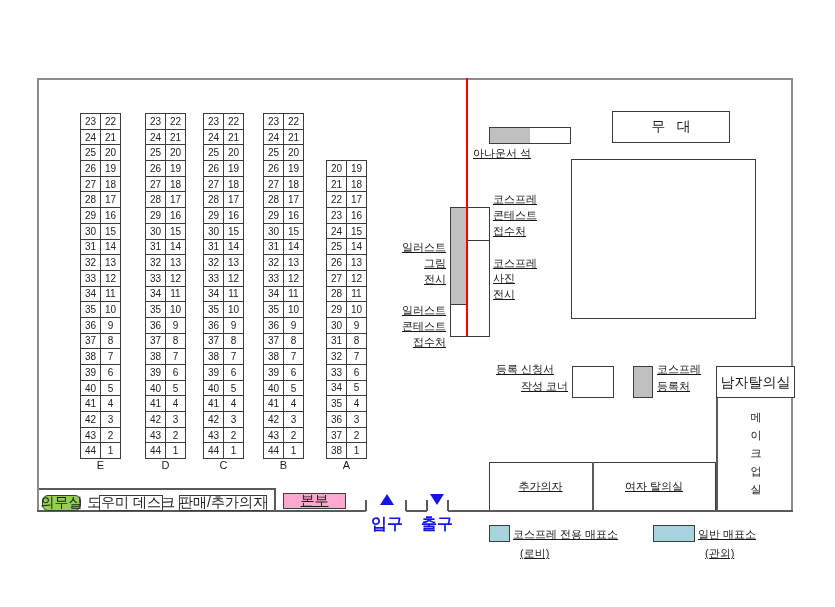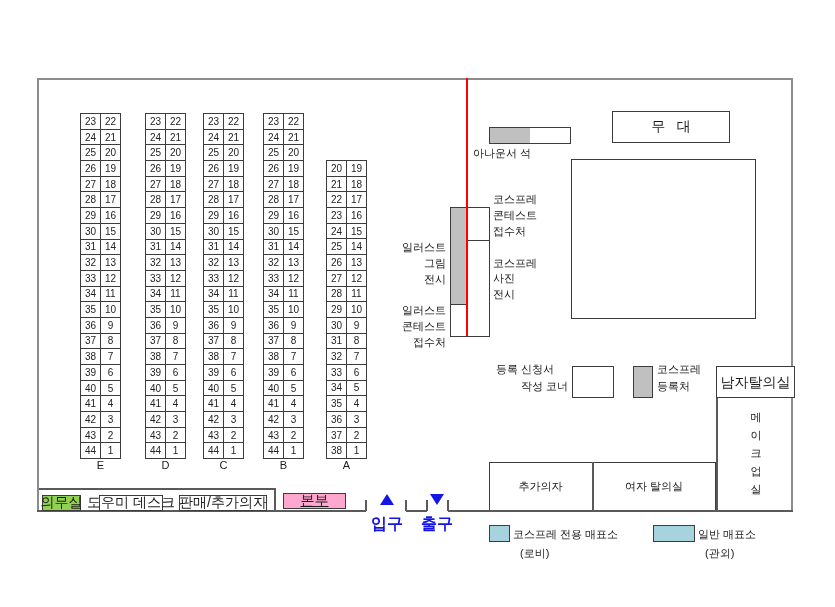--- a/index.html
+++ b/index.html
@@ -8,24 +8,24 @@
   .title{position:absolute;left:43px;top:46px;font-size:12px;font-weight:bold;white-space:pre;letter-spacing:.5px;}
   .frame{position:absolute;left:37px;top:78px;width:756px;height:432px;
          border:2px solid #8c8c8c;border-bottom:none;box-sizing:border-box;z-index:1;}
   .hline{position:absolute;height:2px;background:#5a5a5a;z-index:3;}
   .vline{position:absolute;width:2px;background:#5a5a5a;z-index:3;}
   .redline{position:absolute;left:466px;top:78px;width:2px;height:258px;background:var(--red);z-index:6;}
   .box{position:absolute;border:1px solid #3c3c3c;background:#fff;box-sizing:border-box;z-index:2;
        display:flex;align-items:center;justify-content:center;font-size:14px;white-space:pre;}
   .nofill{background:transparent;}
   .grayfill{background:var(--gray);}
-  .greenfill{background:var(--green);}
+  .greenfill{background:var(--green);border-radius:6px;}
   .pinkfill{background:var(--pink);text-decoration:underline;}
   .cyanfill{background:var(--cyan);}
-  .lbl{position:absolute;font-size:11px;line-height:13px;white-space:pre;z-index:4;}
+  .lbl{position:absolute;font-size:11px;line-height:13px;white-space:pre;z-index:4;text-decoration:underline;}
   .ra{text-align:right;}
   .ctr{text-align:center;}
   .grid{position:absolute;z-index:2;}
   #grid-E{left:80px;top:113px}#grid-D{left:145px;top:113px}#grid-C{left:203px;top:113px}
   #grid-B{left:263px;top:113px}#grid-A{left:326px;top:160px}
   .booth-row{display:flex;}
   .booth-row + .booth-row{margin-top:-1px;}
   .booth-cell{width:21px;height:16.7px;border:1px solid #3c3c3c;box-sizing:border-box;background:#fff;
               display:flex;align-items:center;justify-content:center;font-size:10px;color:#222;}
   .booth-cell + .booth-cell{margin-left:-1px;}

